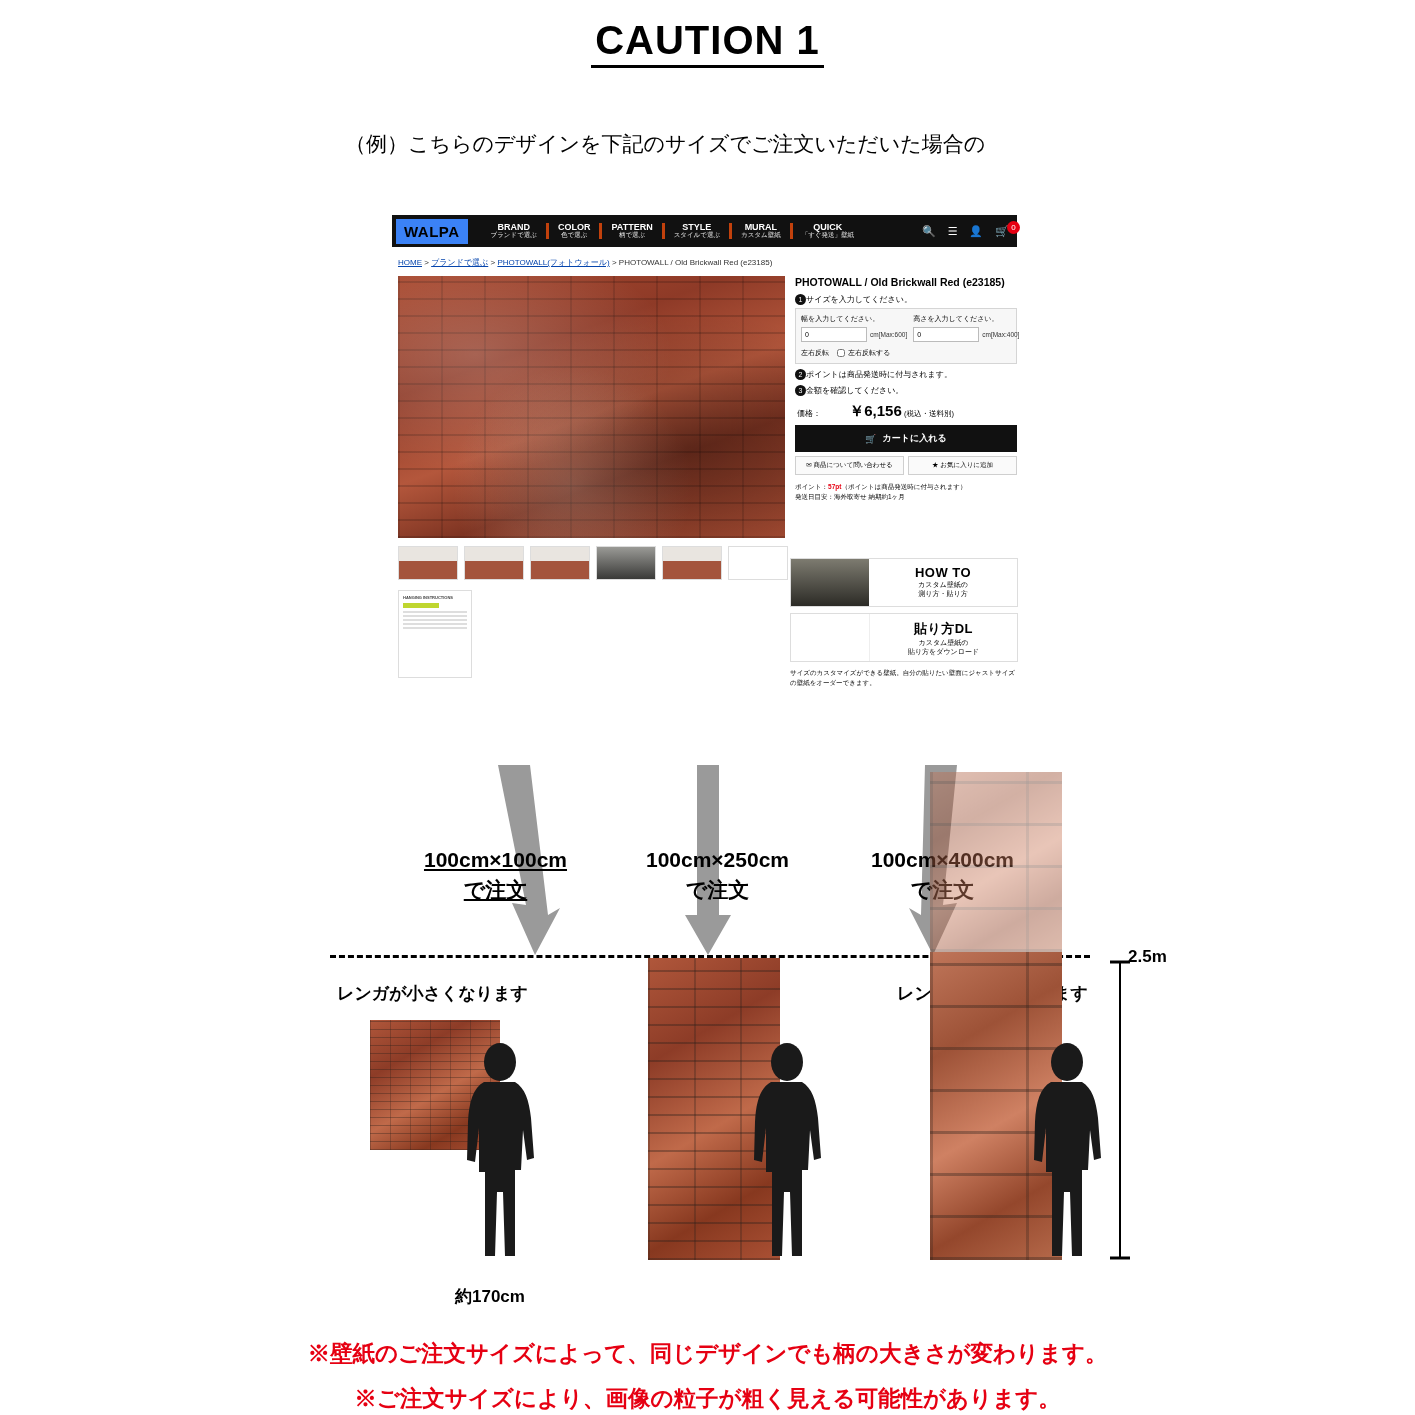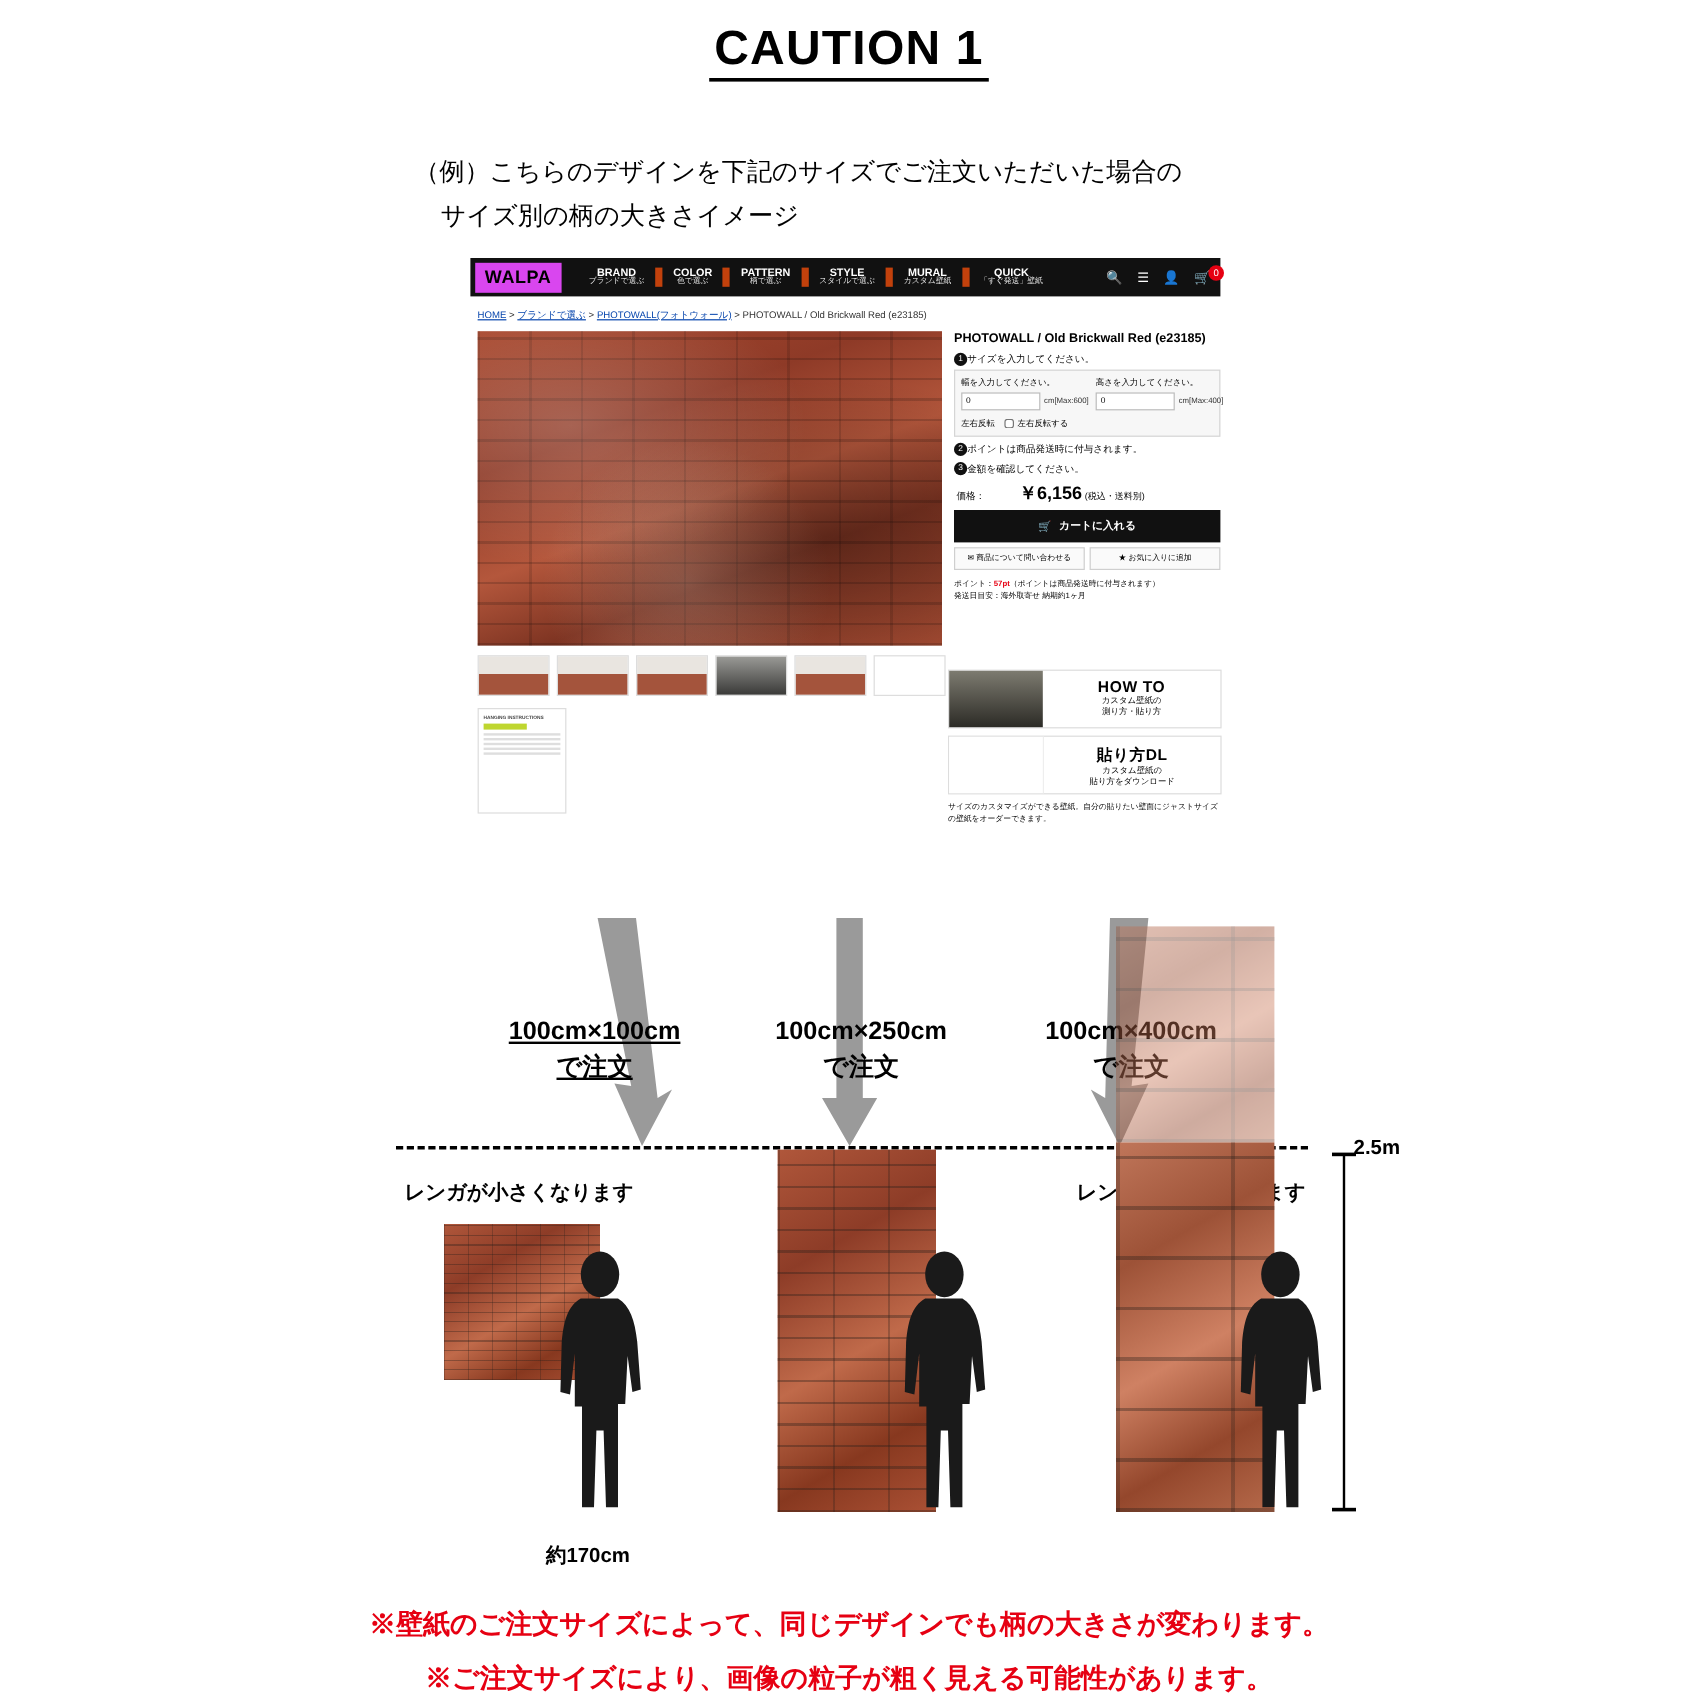--- a/index.html
+++ b/index.html
@@ -30,26 +30,26 @@
   
   .shot{
     position:absolute;left:392px;top:215px;width:625px;height:540px;
     background:#ffffff;
   }
   .shot-header{
     height:32px;background:#111;display:flex;align-items:center;
     color:#fff;
   }
   .logo{
-    background:#d946ef;color:#000;font-weight:bold;font-size:15px;
+    background:#3b82f6;color:#000;font-weight:bold;font-size:15px;
     padding:4px 8px;margin-left:4px;letter-spacing:.5px;
   }
   .navs{display:flex;flex:1;margin-left:14px;}
   .nav-item{
-    padding:0 9px;text-align:center;border-right:6px solid #c2410c;
+    padding:0 9px;text-align:center;border-right:3px solid #c2410c;
     line-height:1.05;
   }
   .nav-item:last-child{border-right:none;}
   .nav-item .en{font-size:9px;font-weight:bold;display:block;}
   .nav-item .jp{font-size:6.5px;display:block;opacity:.9;}
   .head-icons{display:flex;align-items:center;gap:12px;margin-right:8px;font-size:11px;}
   .cart-wrap{position:relative;display:inline-block;}
   .cart-badge{
     position:absolute;right:-11px;top:-4px;background:#e60012;color:#fff;
     border-radius:50%;width:13px;height:13px;font-size:8px;
@@ -193,21 +193,20 @@
 <body>
 
 <div class="page">
 
   <div class="caution-title">
     <span>CAUTION 1</span>
   </div>
 
   <div class="intro">
     <span>（例）こちらのデザインを下記のサイズでご注文いただいた場合の</span>
-    <span class="l2">サイズ別の柄の大きさイメージ</span>
   </div>
 
   <div class="shot">
 
     <div class="shot-header">
       <div class="logo">WALPA</div>
       <div class="navs">
         <div class="nav-item">
           <span class="en">BRAND</span>
           <span class="jp">ブランドで選ぶ</span>

